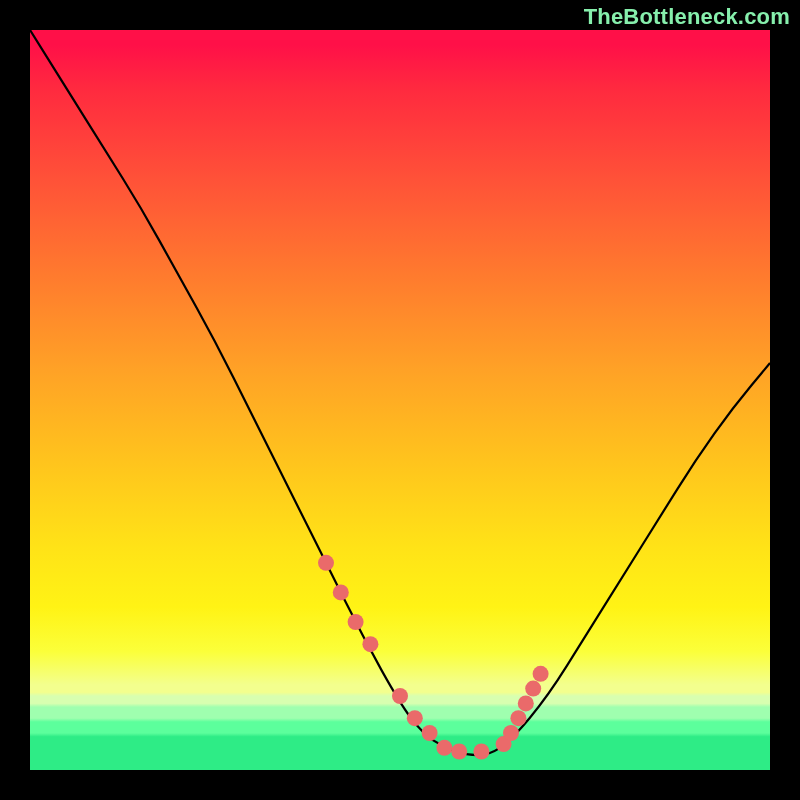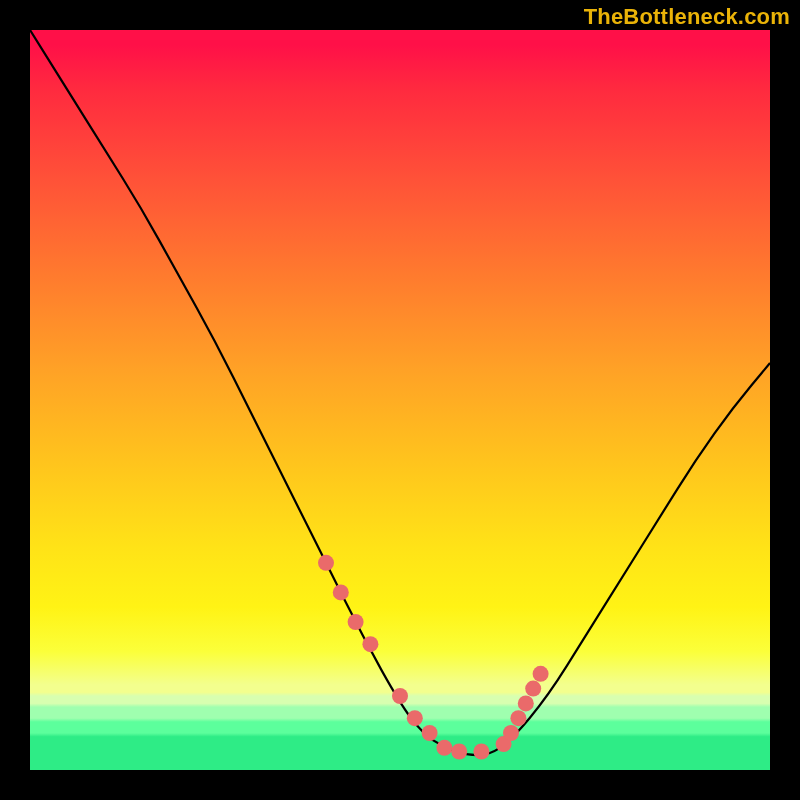--- a/index.html
+++ b/index.html
@@ -16,21 +16,21 @@
     top: 0;
     left: 0;
     width: 800px;
     height: 800px;
     background: #000;
   }
   .watermark {
     position: absolute;
     top: 4px;
     right: 10px;
-    color: #eab308;
+    color: #86efac;
     font-size: 22px;
     font-weight: 600;
     letter-spacing: 0.2px;
     user-select: none;
     text-align: center;
   }
   .plot {
     position: absolute;
     left: 30px;
     top: 30px;

